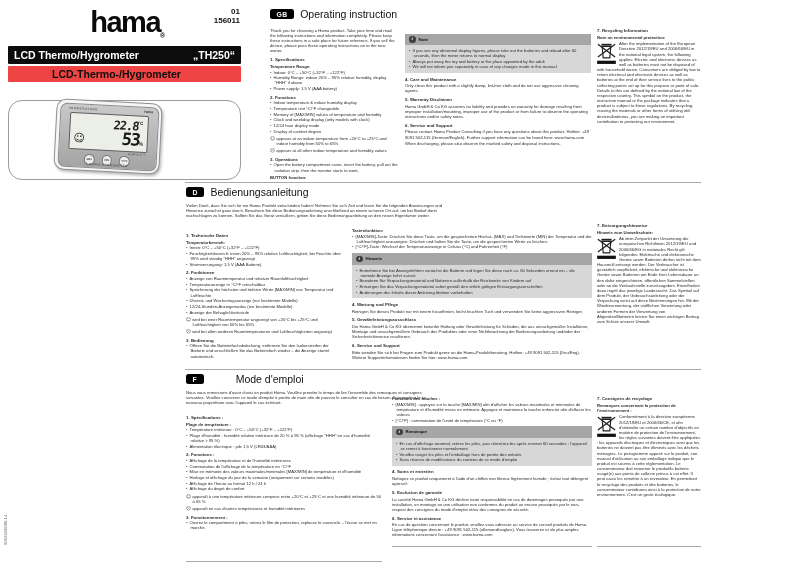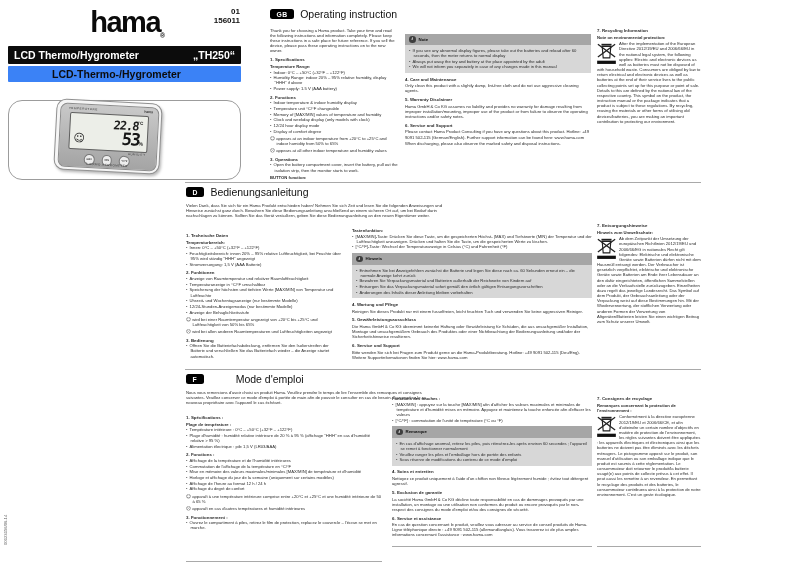--- a/index.html
+++ b/index.html
@@ -7,21 +7,21 @@
   .page{position:absolute;inset:0;background:#fff;}
 
   
   .logo{position:absolute;left:72px;top:8px;width:110px;text-align:center;}
   .logo .word{font-weight:bold;font-size:29px;letter-spacing:-1.5px;color:#0a0a0a;line-height:28px;}
   .logo .reg{font-size:7px;font-weight:bold;vertical-align:-6px;}
   .logo .tag{font-size:4.6px;letter-spacing:3.1px;color:#222;margin-top:1px;}
   .artnr{position:absolute;left:178px;top:7px;width:62px;text-align:right;font-size:8px;font-weight:bold;line-height:9px;color:#111;}
   .bar{position:absolute;left:8px;width:233px;box-sizing:border-box;display:flex;justify-content:space-between;align-items:center;padding:0 6px;font-weight:bold;border-radius:1px;}
   .bar1{top:46px;height:18px;background:#0c0c0c;color:#fff;font-size:10.5px;}
-  .bar2{top:66px;height:16px;background:#3b82f6;color:#0c0c0c;font-size:10.5px;padding-left:44px;}
+  .bar2{top:66px;height:16px;background:#ef4444;color:#0c0c0c;font-size:10.5px;padding-left:44px;}
 
   
   .panel{position:absolute;left:8px;top:100px;width:231px;height:78px;border:1px solid #9c9c9c;border-radius:14px;}
   .device{position:absolute;left:55px;top:101px;width:106px;height:71px;background:#f5f5f5;border:1px solid #909090;border-radius:10px;padding:2.5px;box-sizing:border-box;transform:rotate(3deg);box-shadow:1.5px 2px 3px rgba(0,0,0,.28);}
   .device-face{position:relative;width:100%;height:100%;background:linear-gradient(180deg,#c9c9c9,#a4a4a4);border:1px solid #8b8b8b;border-radius:7px;box-sizing:border-box;}
   .dev-top{position:absolute;left:8px;right:5px;top:2.5px;display:flex;justify-content:space-between;align-items:center;}
   .dev-templabel{font-size:3px;letter-spacing:.6px;color:#333;}
   .dev-brand{font-size:3.6px;font-weight:bold;letter-spacing:-.2px;color:#3d3d3d;}
   .lcd{position:absolute;left:9px;right:9px;top:8.5px;height:35px;background:#eceeе8;background-color:#eceee8;border:1px solid #5e5e5e;border-radius:2px;overflow:hidden;}
   .lcd-row1{text-align:right;padding:1px 4px 0 0;line-height:12px;}

